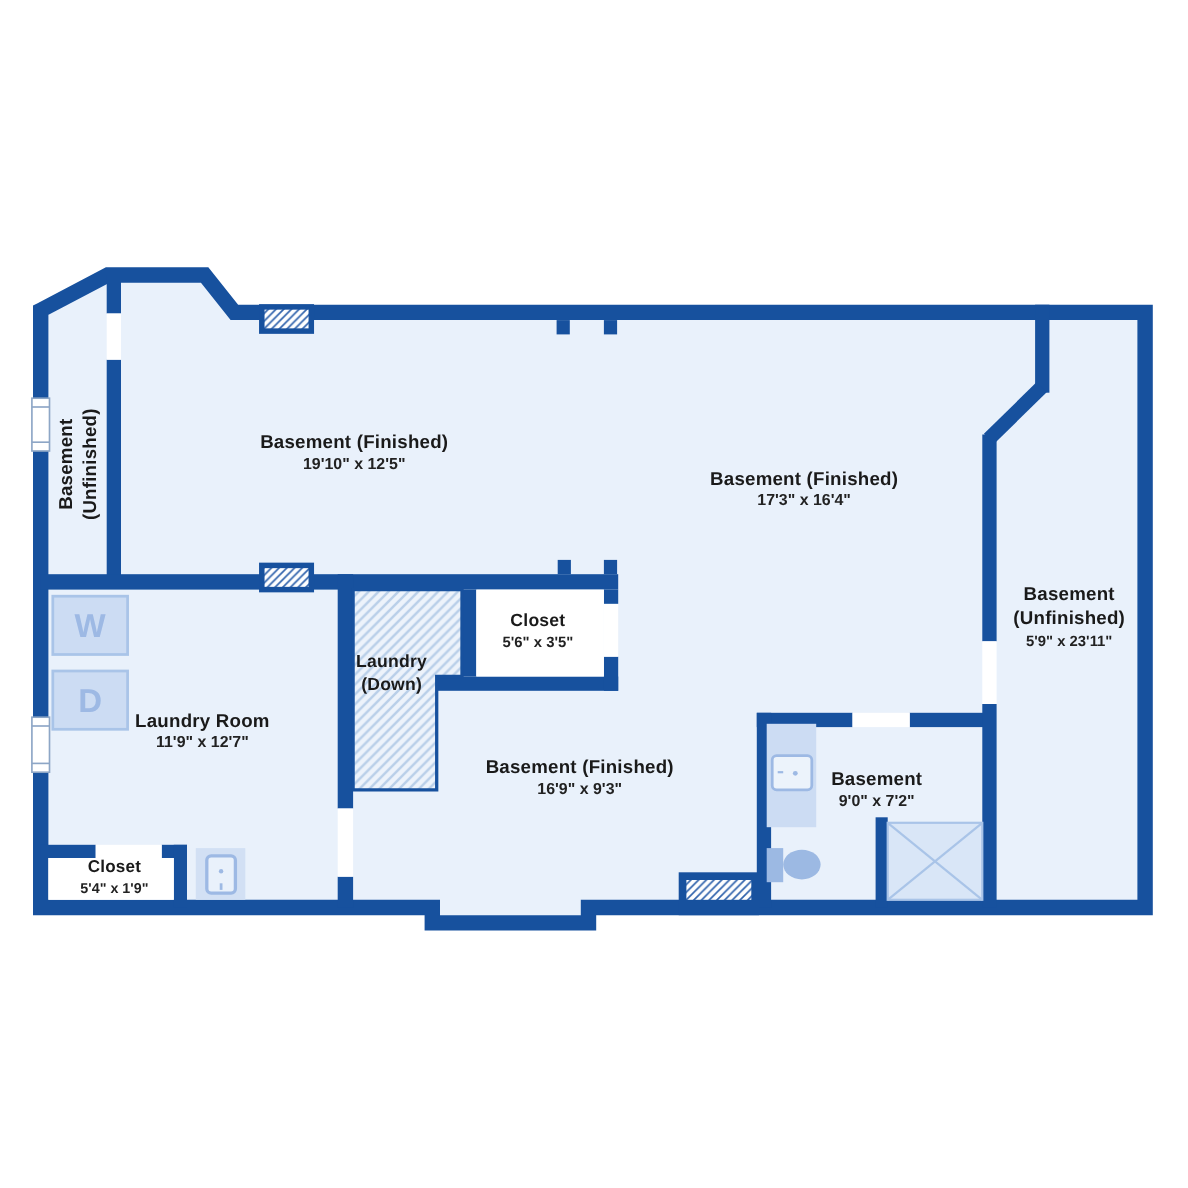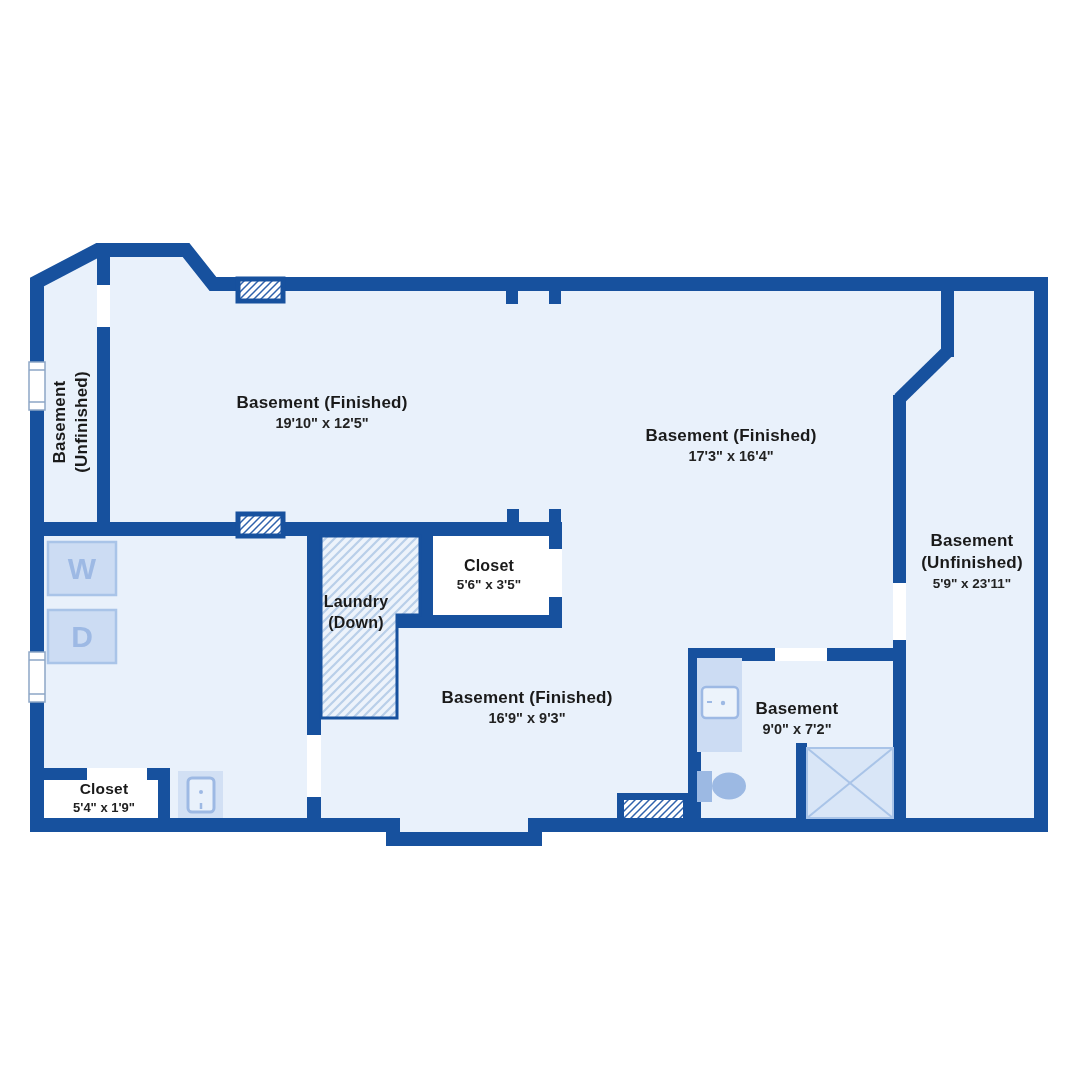--- a/index.html
+++ b/index.html
@@ -150,20 +150,24 @@
   <div class="lbl md" style="left:489px;top:574px;">
     <span class="name">Closet</span>
     <span class="dim">5'6" x 3'5"</span>
   </div>
 
   <div class="lbl md" style="left:356px;top:612px;">
     <span class="name">Laundry</span>
     <span class="name">(Down)</span>
   </div>
 
+  <div class="lbl" style="left:184px;top:665px;">
+    <span class="name">Laundry Room</span>
+    <span class="dim">11'9" x 12'7"</span>
+  </div>
 
   <div class="lbl" style="left:527px;top:707px;">
     <span class="name">Basement (Finished)</span>
     <span class="dim">16'9" x 9'3"</span>
   </div>
 
   <div class="lbl" style="left:797px;top:718px;">
     <span class="name">Basement</span>
     <span class="dim">9'0" x 7'2"</span>
   </div>

